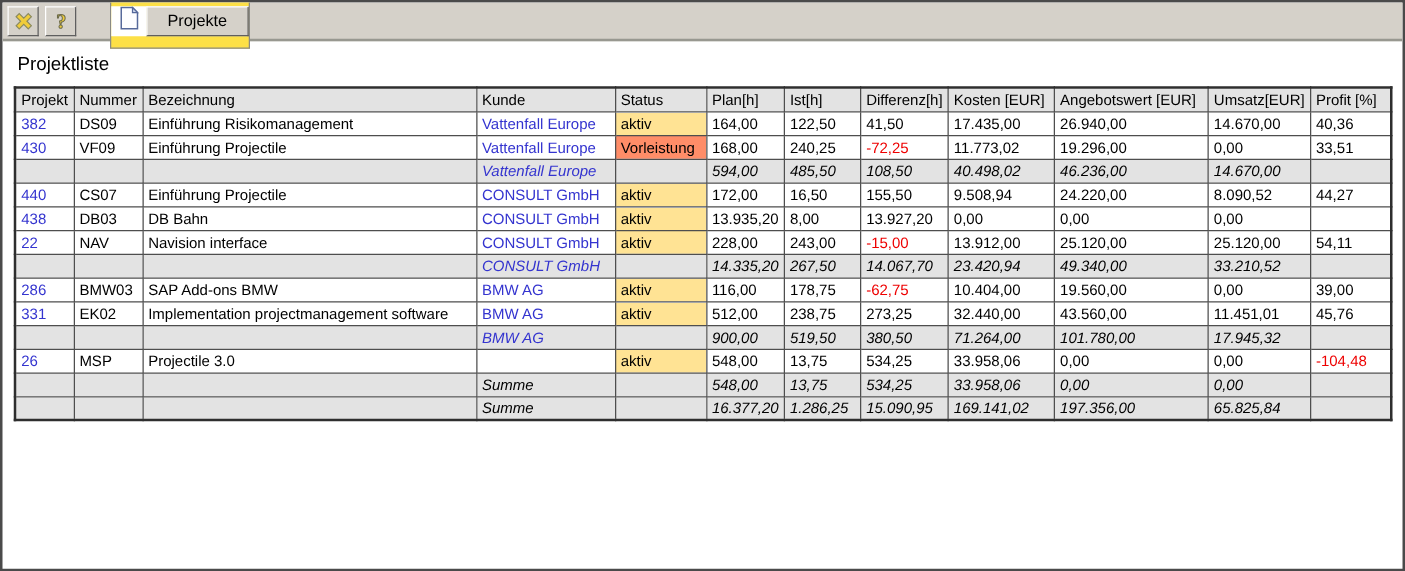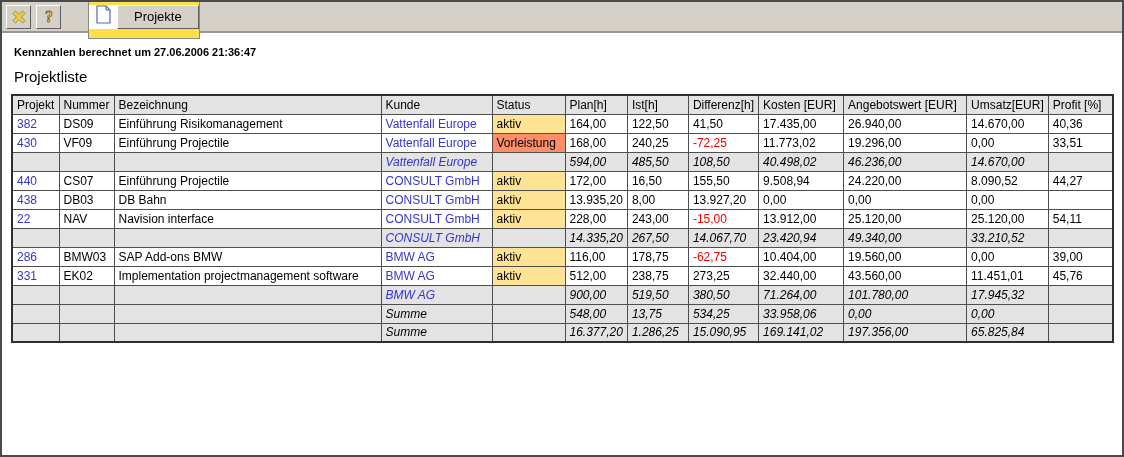--- a/index.html
+++ b/index.html
@@ -83,21 +83,20 @@
           <svg width="17" height="19" viewBox="0 0 17 19">
             <path d="M2 1 H11 L15 5 V18 H2 Z" fill="#fdfdff" stroke="#56699b" stroke-width="1.2"></path>
             <path d="M11 1 V5 H15 Z" fill="#cfd8ec" stroke="#56699b" stroke-width="1"></path>
           </svg>
         </span>
       </div>
       <button class="projekte-btn">Projekte</button>
     </div>
   </div>
 
-  <div class="status-line">Kennzahlen berechnet um 27.06.2006 21:36:47</div>
 
   <div class="page-title">Projektliste</div>
 
   <table class="grid">
       <colgroup>
         <col style="width: 47px;">
         <col style="width: 53px;">
         <col style="width: 267px;">
         <col style="width: 111px;">
         <col style="width: 73px;">
@@ -259,20 +258,34 @@
           <td><span class="link">BMW AG</span></td>
           <td></td>
           <td class="num">900,00</td>
           <td class="num">519,50</td>
           <td class="num">380,50</td>
           <td class="num">71.264,00</td>
           <td class="num">101.780,00</td>
           <td class="num">17.945,32</td>
           <td class="num"></td>
         </tr>
+        <tr class="data">
+          <td><span class="link">26</span></td>
+          <td>MSP</td>
+          <td>Projectile 3.0</td>
+          <td></td>
+          <td class="status-aktiv">aktiv</td>
+          <td class="num">548,00</td>
+          <td class="num">13,75</td>
+          <td class="num">534,25</td>
+          <td class="num">33.958,06</td>
+          <td class="num">0,00</td>
+          <td class="num">0,00</td>
+          <td class="num neg">-104,48</td>
+        </tr>
         <tr class="summary">
           <td></td>
           <td></td>
           <td></td>
           <td><span>Summe</span></td>
           <td></td>
           <td class="num">548,00</td>
           <td class="num">13,75</td>
           <td class="num">534,25</td>
           <td class="num">33.958,06</td>

